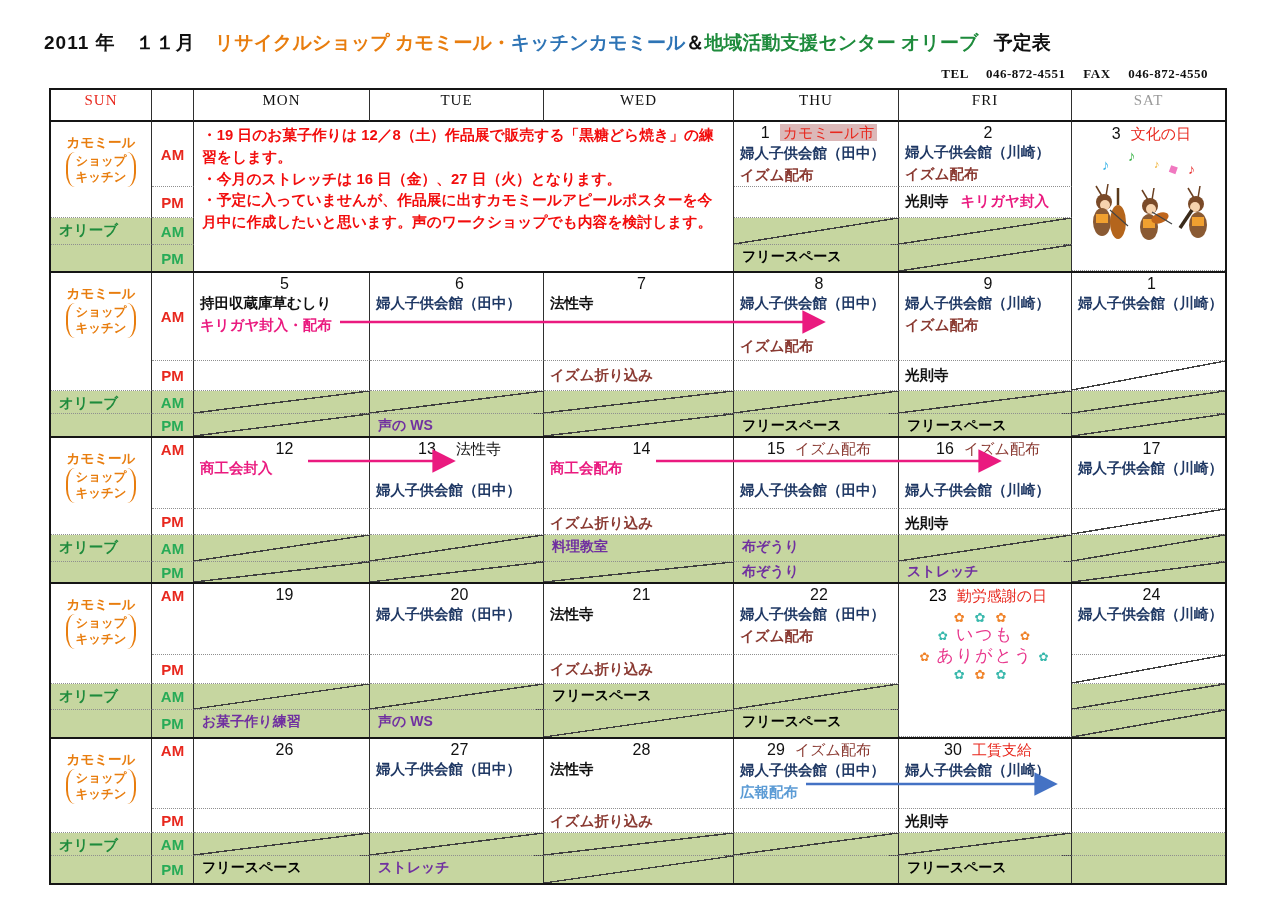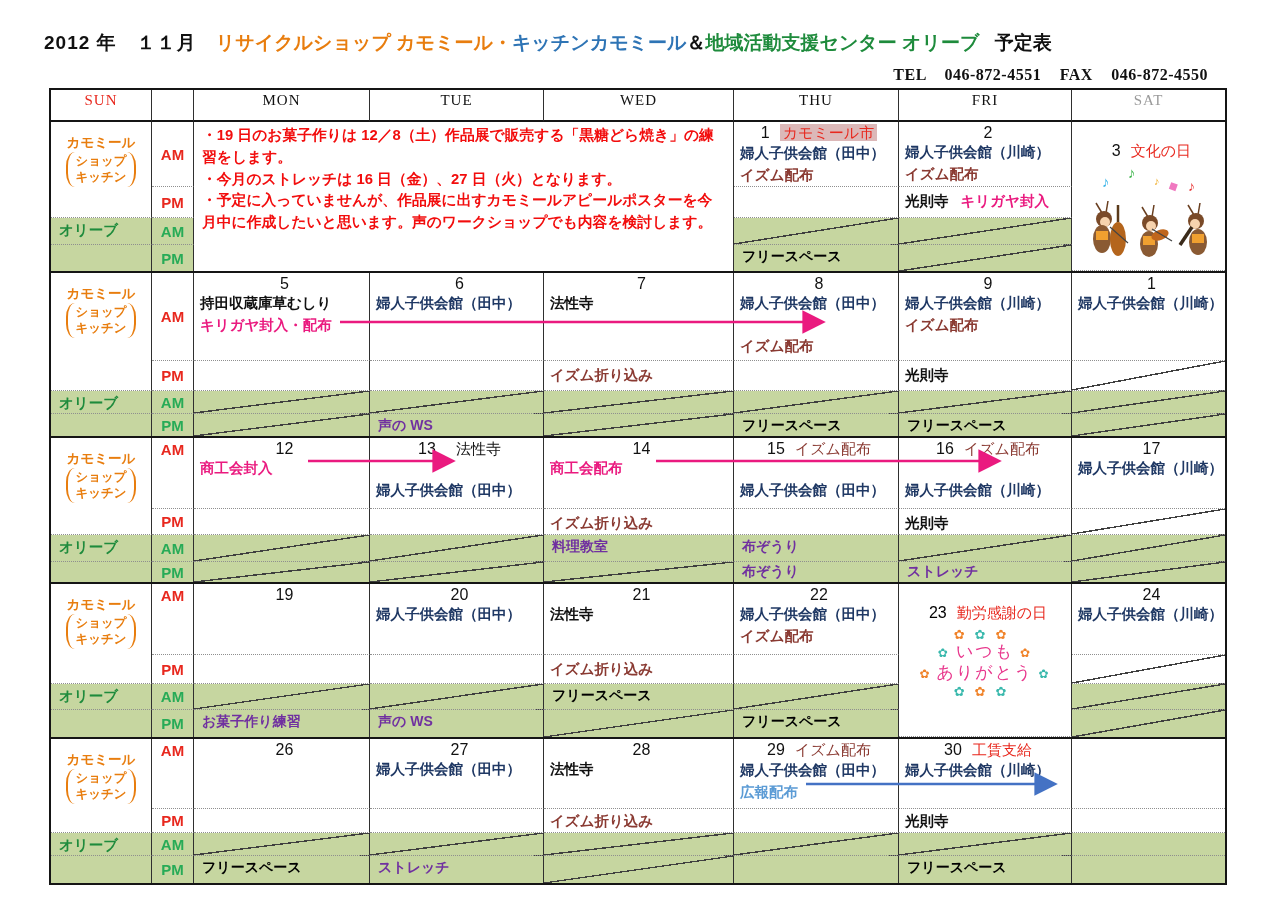--- a/index.html
+++ b/index.html
@@ -7,21 +7,21 @@
   .page{position:absolute;inset:0;}
 
   
   .title{position:absolute;left:44px;top:30px;font-size:19px;font-weight:700;white-space:nowrap;}
   .t-date{color:#111;margin-right:14px;letter-spacing:1px;}
   .t-orange{color:#e87d0e;}
   .t-blue{color:#2e74b5;}
   .t-green{color:#1e8b3c;}
   .t-black{color:#111;}
   .t-suffix{margin-left:10px;}
-  .telline{position:absolute;right:72px;top:66px;font-family:"Liberation Serif",serif;font-size:16px;font-weight:700;letter-spacing:.5px;}
+  .telline{position:absolute;right:72px;top:66px;font-family:"Liberation Serif",serif;font-size:13px;font-weight:700;letter-spacing:.5px;}
   .telline span{margin-left:14px;}
 
   
   .cal{position:absolute;left:49px;top:88px;width:1174px;border:2px solid #151515;background:#fff;}
   .grid8{display:grid;grid-template-columns:101px 42px 176px 174px 190px 165px 173px 153px;}
   .hdr{height:32px;}
   .hdr .hc{font-family:"Liberation Serif",serif;font-size:15px;text-align:center;line-height:20px;
            border-right:1px solid #2f2f2f;border-bottom:2px solid #151515;letter-spacing:1px;}
   .hdr .hc.last{border-right:none;}
   .hc-sun{color:#e8281e;}
@@ -62,36 +62,36 @@
   .ln{font-size:14.5px;font-weight:700;line-height:21.5px;padding-left:6px;white-space:nowrap;}
   .navy{color:#1f3864;} .maroon{color:#8a3a32;} .pinkc{color:#ea1a7f;}
   .redc{color:#000000;} .purple{color:#7030a0;} .lblue{color:#5b9bd5;} .blackc{color:#111;}
   .gap-t{margin-top:21px;}
   .otxt{font-size:14px;font-weight:700;padding:3px 0 0 8px;white-space:nowrap;}
   .pmln{font-size:14.5px;font-weight:700;line-height:20px;padding:4px 0 0 6px;white-space:nowrap;}
 
   .notes{padding:3px 8px;color:#f20d0d;font-weight:700;font-size:14.8px;line-height:21.8px;}
 
   
-  .satcell .numln{padding-top:20px;}
+  .satcell .numln{padding-top:3px;}
   .bugs{display:block;margin:4px auto 0;}
   .flowerbox{position:relative;width:160px;margin:4px auto 0;text-align:center;}
   .fl-row{font-size:13px;line-height:15px;letter-spacing:10px;}
   .fl-o{color:#f08228;} .fl-t{color:#38b8ac;}
   .deco-txt{color:#e8368c;font-weight:400;font-size:17px;line-height:20px;letter-spacing:2px;}
 
   .arrows{position:absolute;inset:0;pointer-events:none;}
 </style>
 </head>
 <body>
 
 <div class="page">
 
   <div class="title">
-    <span class="t-date">2012 年　１１月</span>
+    <span class="t-date">2011 年　１１月</span>
     <span class="t-orange">リサイクルショップ カモミール</span><span class="t-orange">・</span><span class="t-blue">キッチンカモミール</span><span class="t-black">＆</span><span class="t-green">地域活動支援センター  オリーブ</span>
     <span class="t-black t-suffix">予定表</span>
   </div>
 
   <div class="telline">
     <span>TEL</span>
     <span>046-872-4551</span>
     <span>FAX</span>
     <span>046-872-4550</span>
   </div>

